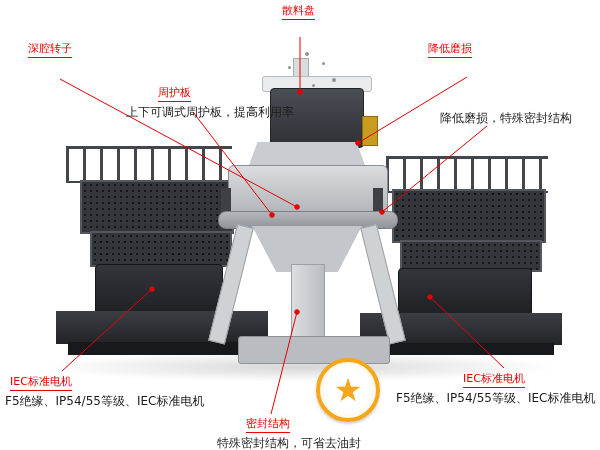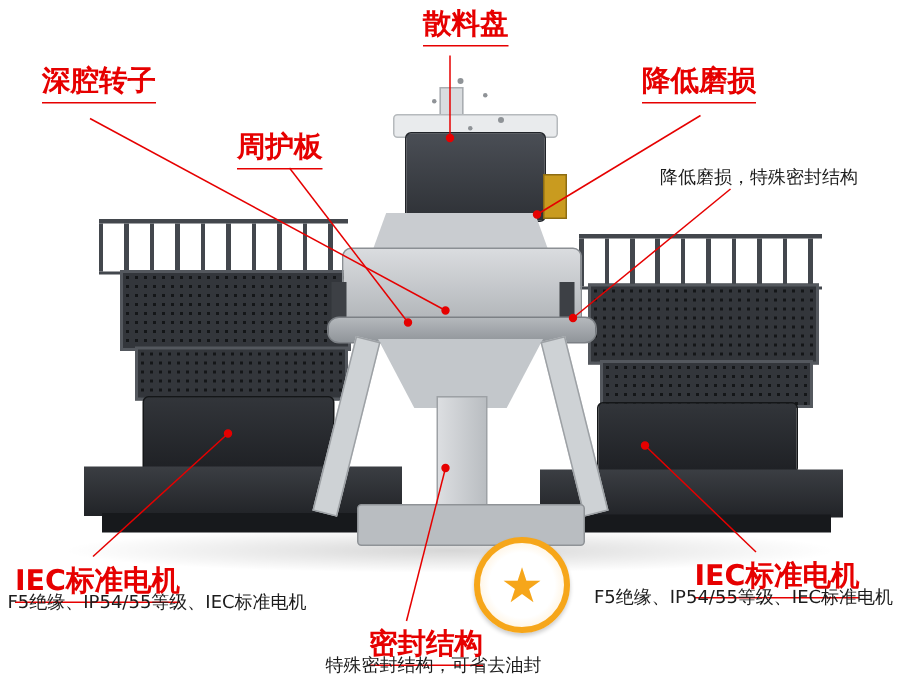--- a/index.html
+++ b/index.html
@@ -45,21 +45,21 @@
   .motor-left{left:95px;top:264px;width:126px;height:50px;background:linear-gradient(#32353a,#1e2024);border-radius:4px;border:1px solid #141618;}
   .block-right{left:398px;top:268px;width:132px;height:46px;background:linear-gradient(#32353a,#1e2024);border-radius:4px;border:1px solid #141618;}
   .base-left{left:56px;top:311px;width:212px;height:33px;background:linear-gradient(#3b3e43,#212327);}
   .base-left-foot{left:68px;top:342px;width:192px;height:13px;background:#17191c;}
   .base-right{left:360px;top:313px;width:202px;height:32px;background:linear-gradient(#3b3e43,#212327);}
   .base-right-foot{left:372px;top:343px;width:182px;height:12px;background:#17191c;}
   .pebble{position:absolute;border-radius:50%;background:#8f9397;}
 
   
   .ct,.cd{position:absolute;white-space:nowrap;z-index:30;}
-  .ct{color:#e60000;font-weight:bold;font-size:19px;border-bottom:1px solid #e60000;padding-bottom:1px;}
+  .ct{color:#e60000;font-weight:normal;font-size:11px;border-bottom:1px solid #e60000;padding-bottom:1px;}
   .cd{color:#1c1c1c;font-size:12px;}
   #lines{position:absolute;left:0;top:0;z-index:25;}
 
   
   .logo{position:absolute;left:312px;top:354px;width:284px;height:68px;z-index:40;}
   .logo-star{position:absolute;left:4px;top:4px;width:56px;height:56px;border-radius:50%;
         border:4px solid #f6a61a;background:radial-gradient(circle,#fff 55%,#ffe6bd);
         display:flex;align-items:center;justify-content:center;
         color:#f6a61a;font-size:32px;line-height:1;box-shadow:0 2px 3px rgba(0,0,0,.2);}
   .logo-cn{position:absolute;left:76px;top:6px;font-size:33px;font-weight:bold;color:#f6a61a;
@@ -128,20 +128,21 @@
       <line x1="504" y1="368" x2="430" y2="297"></line>
         <circle cx="430" cy="297" r="2.3"></circle>
     </g>
   </svg>
 
   <span class="ct" style="left:282px;top:3px">散料盘</span>
 
   <span class="ct" style="left:28px;top:41px">深腔转子</span>
 
   <span class="ct" style="left:158px;top:85px">周护板</span>
+  <span class="cd" style="left:126px;top:104px">上下可调式周护板，提高利用率</span>
 
   <span class="ct" style="left:428px;top:41px">降低磨损</span>
 
   <span class="cd" style="left:440px;top:110px">降低磨损，特殊密封结构</span>
 
   <span class="ct" style="left:10px;top:374px">IEC标准电机</span>
   <span class="cd" style="left:5px;top:393px">F5绝缘、IP54/55等级、IEC标准电机</span>
 
   <span class="ct" style="left:246px;top:416px">密封结构</span>
   <span class="cd" style="left:217px;top:435px">特殊密封结构，可省去油封</span>

